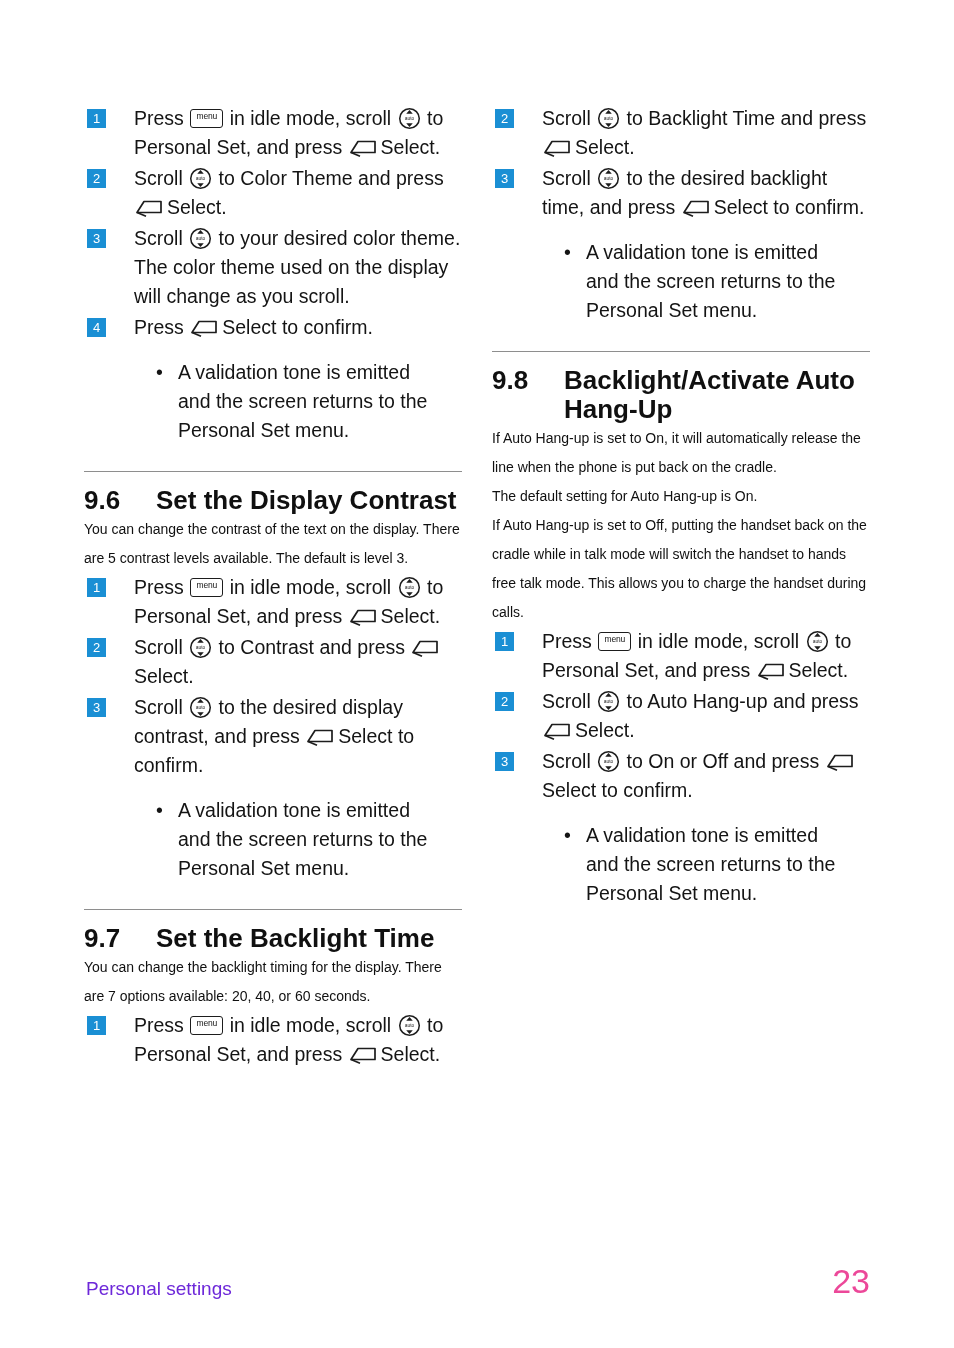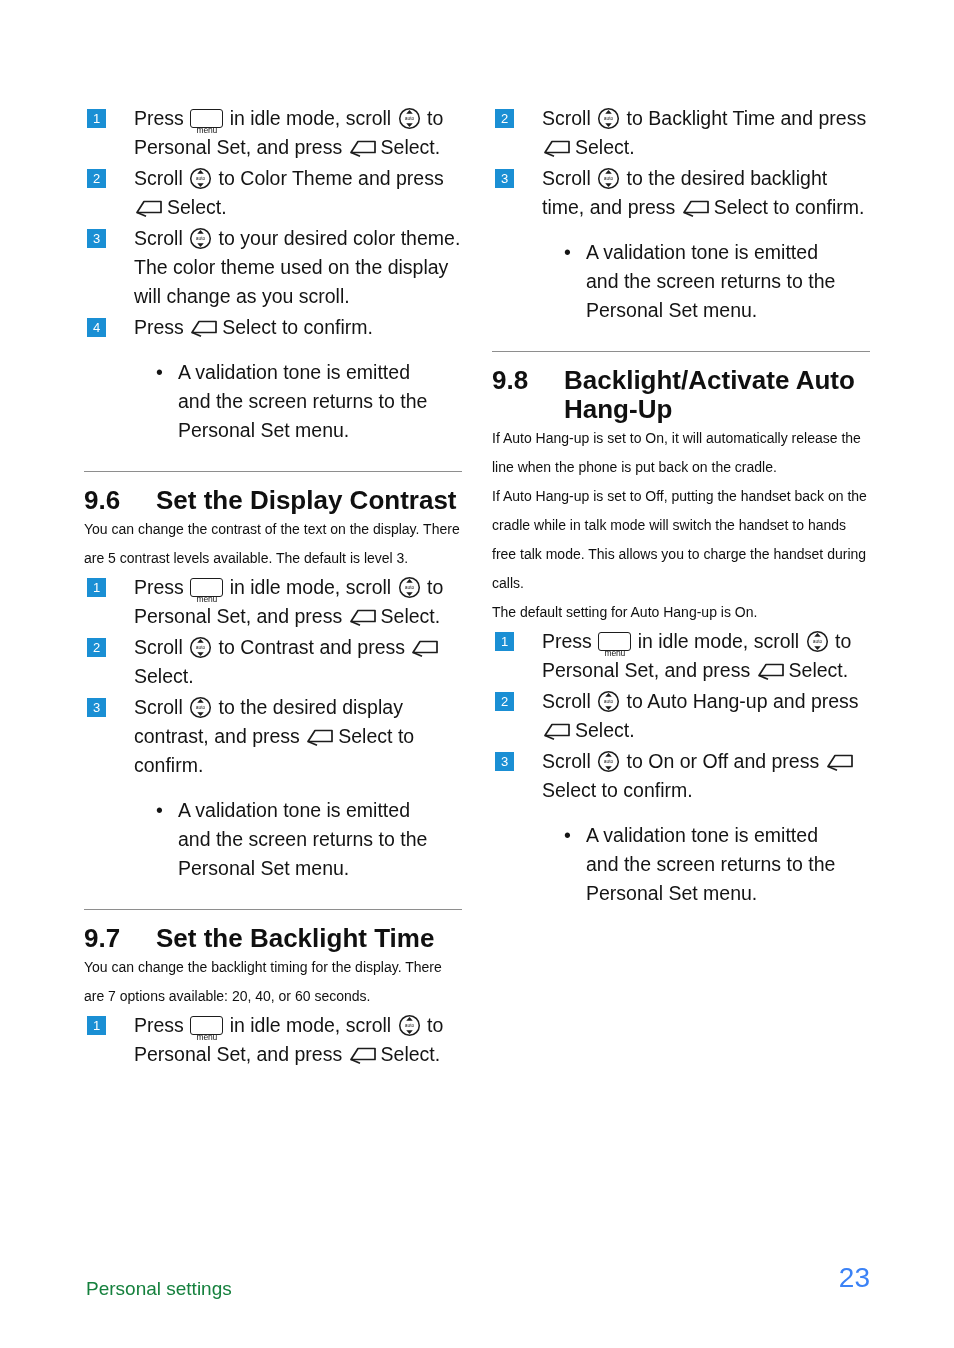--- a/index.html
+++ b/index.html
@@ -95,21 +95,21 @@
     height: 17px;
     border: 1.6px solid #1d1d1d;
     border-radius: 3px;
     position: relative;
     vertical-align: -3px;
     margin: 0 1px;
     background: #fff;
   }
   .icon-menu span {
     position: absolute;
-    left: 0; right: 0; top: 14px;
+    left: 0; right: 0; top: 0;
     text-align: center;
     font-size: 8.5px;
     line-height: 13px;
     font-family: "Liberation Sans", sans-serif;
     letter-spacing: -0.2px;
   }
   .icon-nav {
     display: inline-block;
     width: 23px;
     height: 23px;
@@ -123,28 +123,28 @@
     vertical-align: -4px;
     margin: 0 2px 0 1px;
   }
 
   
   .footer-label {
     position: absolute;
     left: 86px;
     top: 1278px;
     font-size: 19px;
-    color: #15803d;
+    color: #6d28d9;
   }
   .page-num {
     position: absolute;
     right: 84px;
     top: 1262px;
-    font-size: 28px;
-    color: #3b82f6;
+    font-size: 34px;
+    color: #ec4899;
   }
 </style>
 </head>
 <body>
 
 <div class="page">
 
   <div class="col col-left">
     <ul class="steps" id="left-steps-top">
         <li class="step"><span class="num">1</span><span>Press <span class="icon-menu"><span>menu</span></span> in idle mode, scroll <span class="icon-nav"><svg viewBox="0 0 24 24" width="23" height="23">
@@ -264,22 +264,22 @@
           </ul></li>
       </ul>
 
     <div class="rule"></div>
     <div class="sec-head">
       <span class="sec-num">9.8</span>
       <span class="sec-title">Backlight/Activate Auto Hang-Up</span>
     </div>
     <div id="sec98-paras">
         <p class="para">If Auto Hang-up is set to On, it will automatically release the line when the phone is put back on the cradle.</p>
+        <p class="para">The default setting for Auto Hang-up is On.</p>
         <p class="para">If Auto Hang-up is set to Off, putting the handset back on the cradle while in talk mode will switch the handset to hands free talk mode. This allows you to charge the handset during calls.</p>
-        <p class="para">The default setting for Auto Hang-up is On.</p>
       </div>
     <ul class="steps" id="sec98-steps">
         <li class="step"><span class="num">1</span><span>Press <span class="icon-menu"><span>menu</span></span> in idle mode, scroll <span class="icon-nav"><svg viewBox="0 0 24 24" width="23" height="23">
                 <circle cx="12" cy="12" r="10.2" fill="none" stroke="#1d1d1d" stroke-width="1.6"></circle>
                 <path d="M12 3.2 L15.4 7.0 L8.6 7.0 Z" fill="#1d1d1d"></path>
                 <path d="M12 20.8 L15.4 17.0 L8.6 17.0 Z" fill="#1d1d1d"></path>
                 <text x="12" y="13.9" font-size="5.1" text-anchor="middle" fill="#1d1d1d" font-family="Liberation Sans, sans-serif">auto</text>
               </svg></span> to <b>Personal Set</b>, and press <span class="icon-select"><svg viewBox="0 0 30 21" width="30" height="21">
                 <path d="M2 15.5 L26 15.5 L26 4.5 L9 4.5 Z" fill="none" stroke="#1d1d1d" stroke-width="1.7" stroke-linejoin="round"></path>
                 <path d="M2 15.5 L11 19.2" fill="none" stroke="#1d1d1d" stroke-width="1.7"></path>

